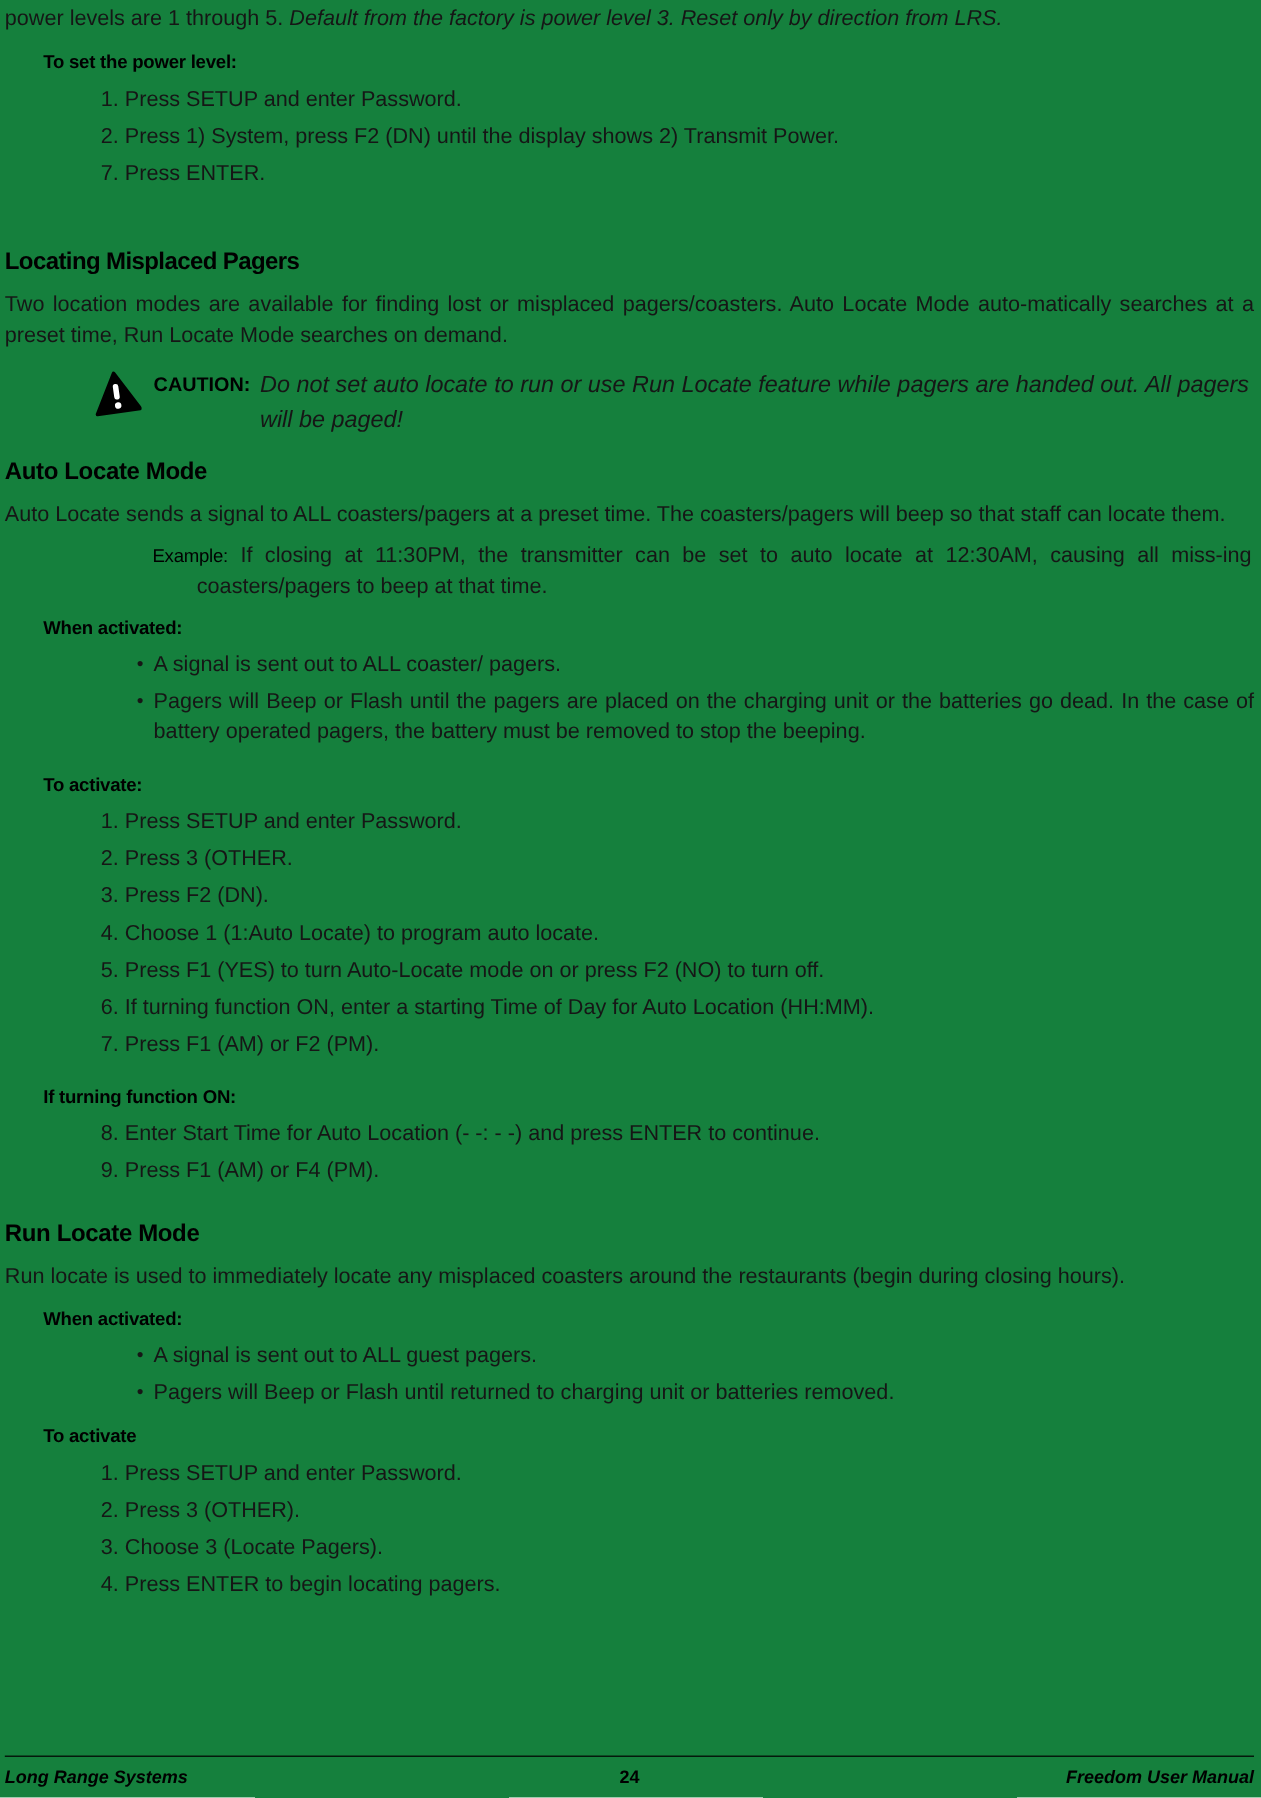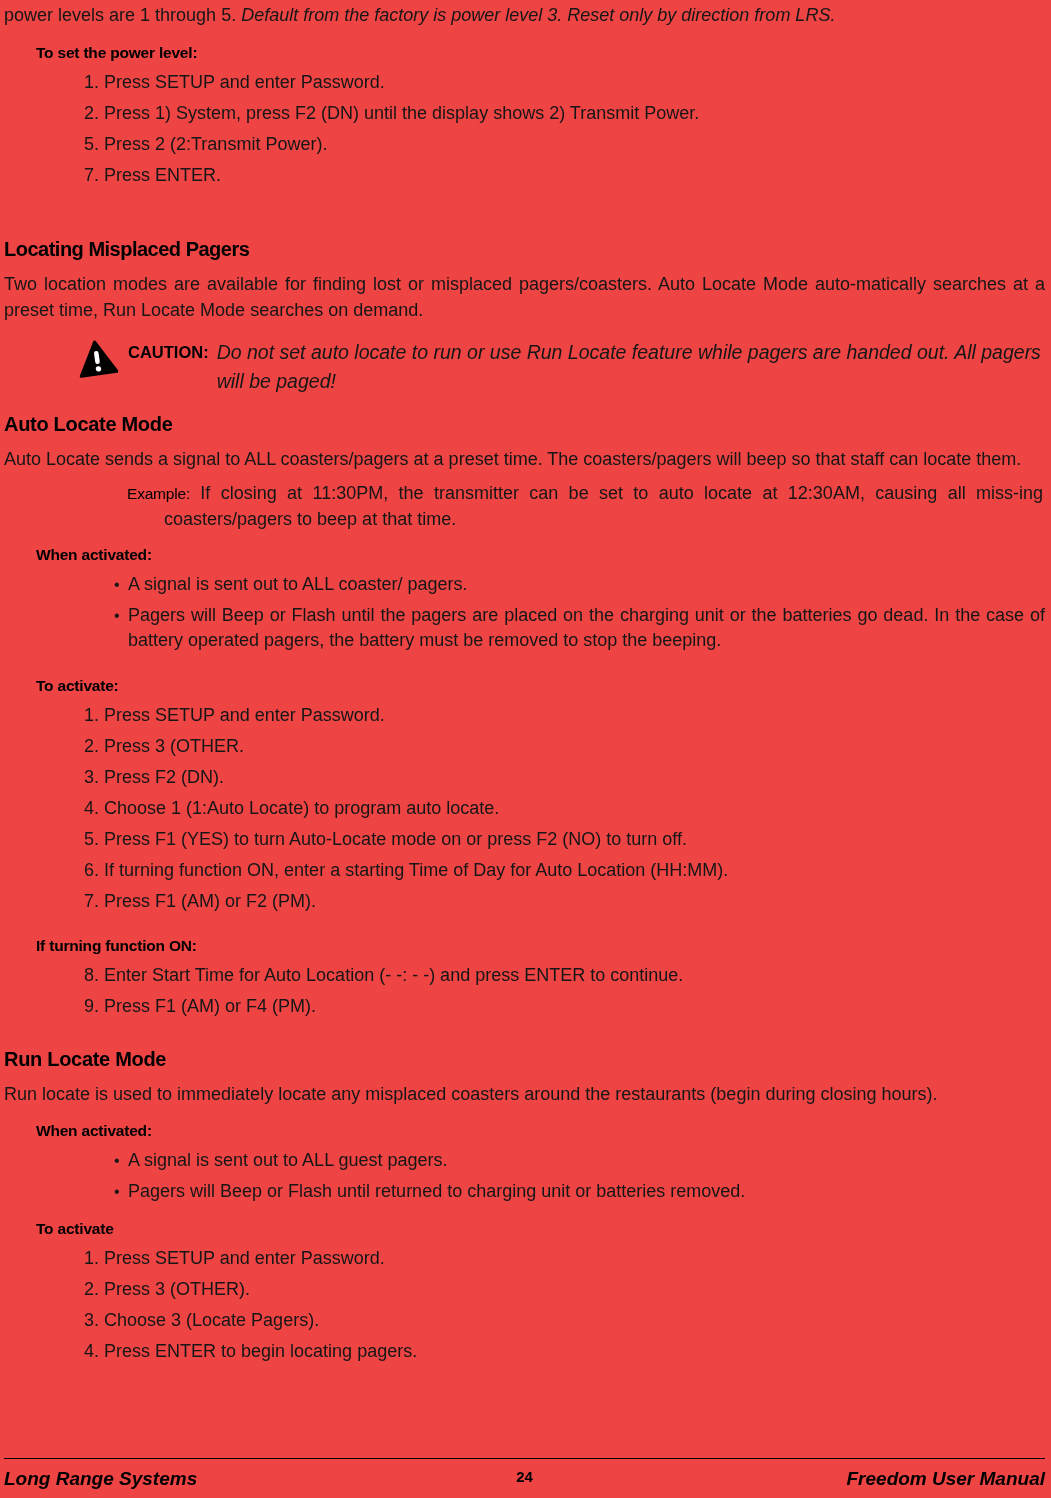--- a/index.html
+++ b/index.html
@@ -1,20 +1,20 @@
 <!DOCTYPE html>
 <html><head>
 <meta charset="utf-8">
 <style>
   * { margin:0; padding:0; box-sizing:border-box; }
   html,body { background:#ffffff; }
   body { font-family:"Liberation Sans", sans-serif; color:#161616; }
   .page {
     position:relative; width:1051px; height:1498px; margin:0 auto;
-    background:#ef4444; overflow:hidden; padding:3px 6px 0 4px;
+    background:#15803d; overflow:hidden; padding:3px 6px 0 4px;
   }
   .intro-para { font-size:18px; line-height:1.4; }
   .italic { font-style:italic; }
   .mini-head { font-weight:700; font-size:15.5px; letter-spacing:-0.2px; color:#000; margin:16px 0 8px 32px; }
   .mini-head.tight-top { margin-top:14px; }
   .mini-head.big-gap { margin-top:24px; }
   .steps { margin-left:80px; margin-top:8px; }
   .step { font-size:18px; line-height:24px; margin-bottom:7px; }
   h1.section-title { font-size:20px; font-weight:700; letter-spacing:-0.5px; color:#000; margin:51px 0 0 0; }
   h2.sub-title { font-size:20px; font-weight:700; letter-spacing:-0.3px; color:#000; margin:18px 0 0 0; }
@@ -29,35 +29,34 @@
   .example-label { font-weight:400; font-size:15.5px; letter-spacing:-0.2px; color:#000;margin-left:48px; }
   .bullets { margin-left:110px; margin-top:6px; }
   .bullet { display:flex; margin-bottom:6px; }
   .bullet-dot { flex:0 0 14px; font-size:16px; line-height:25px; }
   .bullet-text { flex:1; font-size:18px; line-height:25px; text-align:justify; }
   .footer {
     position:absolute; left:4px; right:6px; bottom:8px;
     border-top:1.5px solid #000; padding-top:9px;
     display:flex; align-items:baseline; justify-content:space-between;
   }
-  .footer-left, .footer-right { font-weight:700; font-style:italic; font-size:19px; color:#000; }
+  .footer-left, .footer-right { font-weight:700; font-style:italic; font-size:15px; color:#000; }
   .footer-page { font-weight:700; font-size:15px; color:#000; position:absolute; left:50%; transform:translateX(-50%); }
 </style>
 </head>
 <body>
 
 <div class="page">
 
   <p class="intro-para"><span>power levels are 1 through 5. </span><span class="italic">Default from the factory is power level 3.  Reset only by direction from LRS.</span></p>
 
   <div class="mini-head">To set the power level:</div>
   <div class="steps">
     <div class="step">1. Press SETUP and enter Password.</div>
     <div class="step">2. Press 1) System, press F2 (DN) until the display shows 2) Transmit Power.</div>
-    <div class="step">5. Press 2 (2:Transmit Power).</div>
     <div class="step">7. Press ENTER.</div>
   </div>
 
   <h1 class="section-title">Locating Misplaced Pagers</h1>
   <p class="para">Two location modes are available for finding lost or misplaced pagers/coasters.  Auto Locate Mode auto-matically searches at a preset time, Run Locate Mode searches on demand.</p>
 
   <div class="caution">
     <span class="caution-icon">
       <svg width="42" height="40" viewBox="0 0 42 40" aria-hidden="true">
         <g transform="rotate(-8 21 20)">

